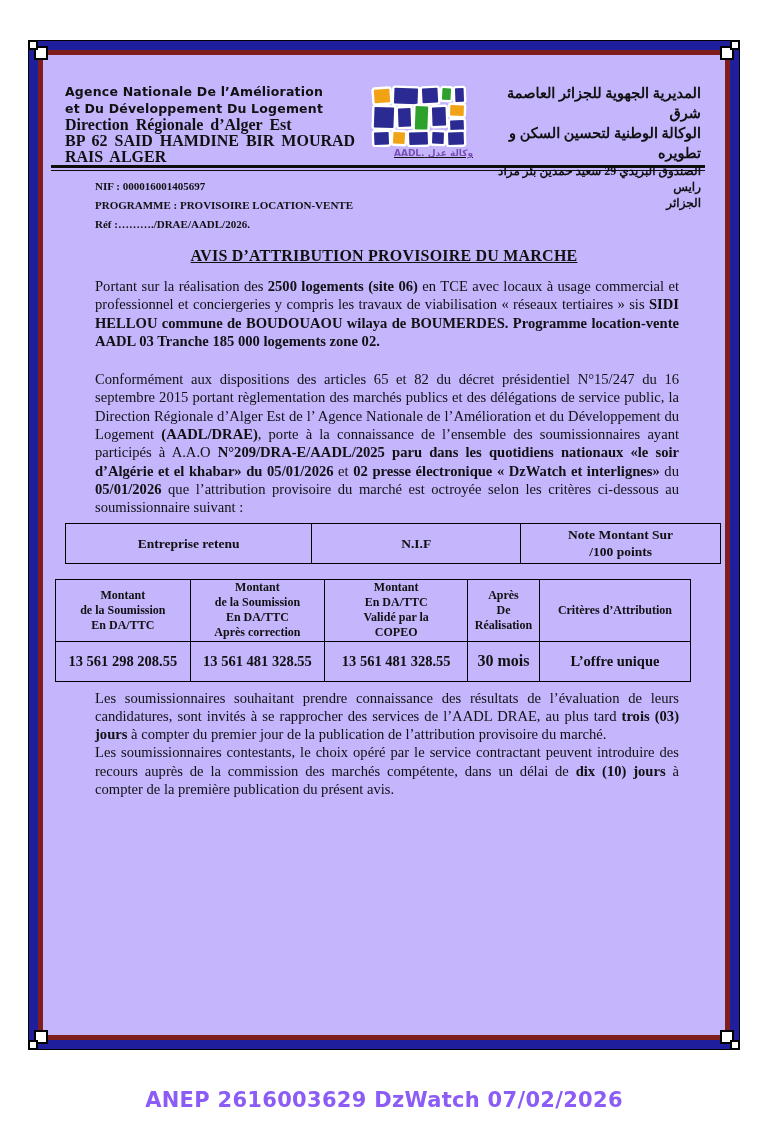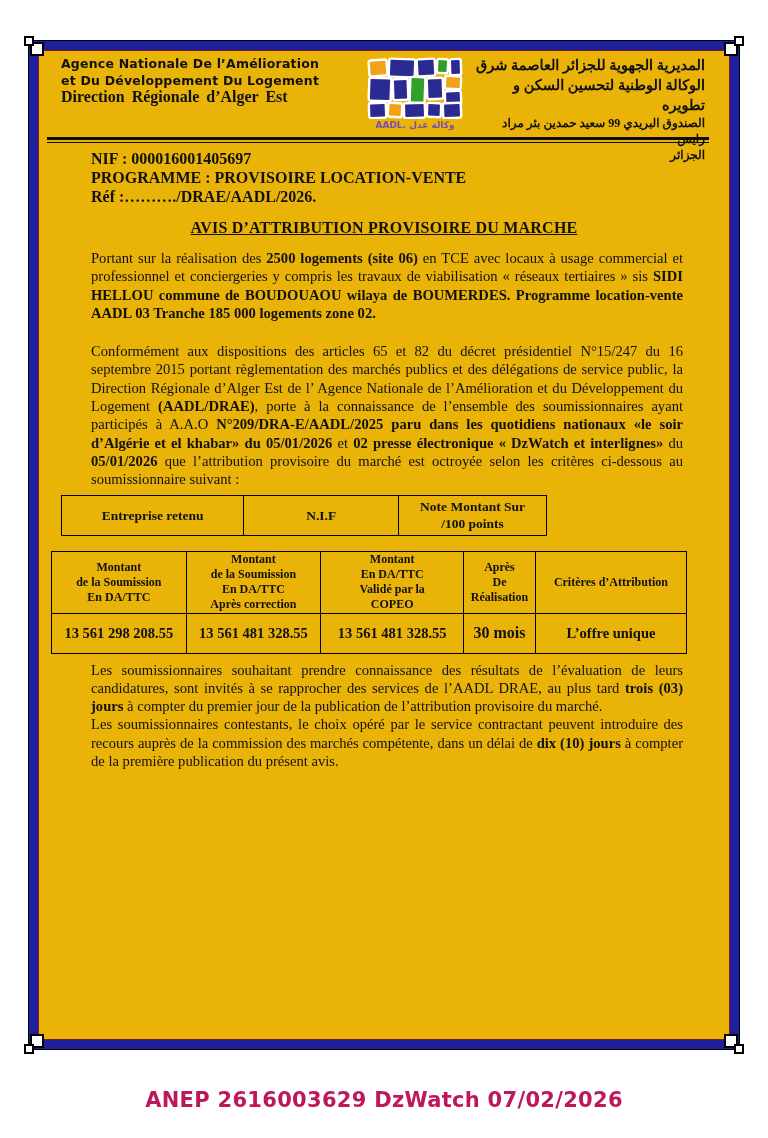--- a/index.html
+++ b/index.html
@@ -17,24 +17,24 @@
     position: absolute; left: 28px; top: 40px;
     width: 712px; height: 1010px;
     border: 1px solid #000;
   }
   .frame-band {
     width: 100%; height: 100%;
     border: 9px solid #1f1f9e;
   }
   .frame-content {
     width: 100%; height: 100%;
-    border: 1px solid #7f1d1d;
+    border: 5px solid #7f1d1d;
     position: relative;
-    background: #eab308;
-    padding-top: 0;
+    background: #c4b5fd;
+    padding-top: 24px;
   }
   .corner { position: absolute; width: 1px; height: 1px; }
   .corner .sq-big, .corner .sq-small { position: absolute; background: #fff; border: 2px solid #000; }
   .corner .sq-big   { width: 14px; height: 14px; }
   .corner .sq-small { width: 10px; height: 10px; }
   .corner.tl { left: -1px;  top: -1px;  }
   .corner.tr { right: -1px; top: -1px;  }
   .corner.bl { left: -1px;  bottom: -1px; }
   .corner.br { right: -1px; bottom: -1px; }
   .corner.tl .sq-big { left: -8px; top: -8px; }   .corner.tl .sq-small { left: -14px; top: -14px; }
@@ -51,21 +51,21 @@
   .hdr-left { width: 300px; }
   .hdr-left .agency-line {
     font-family: "DejaVu Sans", "Liberation Sans", sans-serif;
     font-weight: 700; font-size: 12.5px; line-height: 17px;
     letter-spacing: 0.2px;
   }
   .hdr-left .dir-line {
     font-weight: 700; font-size: 16px; line-height: 16px;
     word-spacing: 3px;
   }
-  .hdr-logo { width: 108px; text-align: center; margin-top: 2px; }
+  .hdr-logo { width: 108px; text-align: right; margin-top: 2px; text-decoration: underline; }
   .hdr-logo svg { display: block; margin: 0 auto; }
   .logo-caption {
     font-family: "DejaVu Sans", sans-serif;
     font-size: 9px; font-weight: 700; color: #7a4fb5;
     line-height: 10px; margin-top: 1px; white-space: nowrap;
   }
   .hdr-right {
     flex: 1;
     direction: rtl; text-align: right;
     padding-right: 14px; padding-left: 4px;
@@ -78,21 +78,21 @@
   .double-rule {
     margin: 0 20px 0 8px;
     height: 6px;
     border-top: 3px solid #0d0d0d;
     border-bottom: 1px solid #0d0d0d;
   }
 
   
   .info-block { margin: 6px 46px 0 52px; }
   .info-block .info-line {
-    font-weight: 700; font-size: 16px; line-height: 19px;
+    font-weight: 700; font-size: 11px; line-height: 19px;
   }
 
   
   .doc-title {
     text-align: center;
     margin-top: 13px;
     font-weight: 700; font-size: 16px;
     text-decoration: underline;
     letter-spacing: 0.2px;
   }
@@ -106,54 +106,55 @@
   .para b { font-weight: 700; }
   .para.p1 { margin-top: 12px; }
   .para.p2 { margin-top: 20px; }
   .para.p3 { margin-top: 7px; }
   .para.p4 { margin-top: 0; }
 
   
   table { border-collapse: collapse; table-layout: fixed; }
   td, th { border: 1px solid #000; text-align: center; vertical-align: middle; }
 
-  .table1 { margin: 6px 0 0 22px; width: 486px; }
+  .table1 { margin: 6px 0 0 22px; width: 656px; }
   .table1 th { font-size: 13.5px; font-weight: 700; height: 40px; white-space: pre-line; line-height: 17px; }
   .table1 td { font-size: 14.5px; font-weight: 700; height: 44px; }
   .table1 .c1 { width: 37.6%; } .table1 .c2 { width: 31.9%; } .table1 .c3 { width: 30.5%; }
 
   .table2 { margin: 15px 0 0 12px; width: 636px; }
   .table2 th { font-size: 12px; font-weight: 700; height: 62px; white-space: pre-line; line-height: 15px; }
   .table2 td { font-size: 14.5px; font-weight: 700; height: 40px; }
   .table2 td:nth-child(4) { font-size: 16px; }
   .table2 .c1 { width: 21.2%; } .table2 .c2 { width: 21.2%; } .table2 .c3 { width: 22.5%; }
   .table2 .c4 { width: 11.3%; } .table2 .c5 { width: 23.8%; }
 
   
   .footer {
     position: absolute; left: 0; top: 1088px; width: 768px;
     text-align: center;
     font-family: "DejaVu Sans", "Liberation Sans", sans-serif;
     font-weight: 700; font-size: 21px;
-    color: #be185d;
+    color: #8b5cf6;
     letter-spacing: 0.3px;
   }
 </style>
 </head>
 <body>
 
 <div class="frame">
   <div class="frame-band">
     <div class="frame-content">
 
       <div class="doc-header">
         <div class="hdr-left">
           <div class="agency-line">Agence Nationale De l’Amélioration</div>
           <div class="agency-line">et Du Développement Du Logement</div>
           <div class="dir-line">Direction Régionale d’Alger Est</div>
+          <div class="dir-line">BP 62 SAID HAMDINE BIR MOURAD RAIS ALGER</div>
         </div>
 
         <div class="hdr-logo">
           <svg width="96" height="62" viewBox="0 0 96 62">
             <g stroke="#ffffff" stroke-width="2.4">
               <rect x="2" y="3" width="18" height="16" rx="2" fill="#f2a315" transform="rotate(-4 11 11)"></rect>
               <rect x="22" y="2" width="26" height="18" rx="2" fill="#2a2a92" transform="rotate(2 35 11)"></rect>
               <rect x="50" y="2" width="18" height="17" rx="2" fill="#2a2a92" transform="rotate(-3 59 10)"></rect>
               <rect x="70" y="2" width="11" height="14" rx="2" fill="#2da12b" transform="rotate(3 75 9)"></rect>
               <rect x="83" y="2" width="11" height="16" rx="2" fill="#2a2a92" transform="rotate(-2 88 10)"></rect>
@@ -169,21 +170,21 @@
               <rect x="60" y="46" width="14" height="14" rx="2" fill="#2a2a92" transform="rotate(2 67 53)"></rect>
               <rect x="76" y="46" width="18" height="15" rx="2" fill="#2a2a92" transform="rotate(-2 85 53)"></rect>
             </g>
           </svg>
           <div class="logo-caption"><span>AADL.</span> <span>وكالة عدل</span></div>
         </div>
 
         <div class="hdr-right">
           <div class="ar-big">المديرية الجهوية للجزائر العاصمة شرق</div>
           <div class="ar-big">الوكالة الوطنية لتحسين السكن و تطويره</div>
-          <div class="ar-small">الصندوق البريدي 99 سعيد حمدين بئر مراد رايس</div>
+          <div class="ar-small">الصندوق البريدي 29 سعيد حمدين بئر مراد رايس</div>
           <div class="ar-small">الجزائر</div>
         </div>
       </div>
 
       <div class="double-rule"></div>
 
       <div class="info-block">
         <div class="info-line">NIF : 000016001405697</div>
         <div class="info-line">PROGRAMME : PROVISOIRE LOCATION-VENTE</div>
         <div class="info-line">Réf :………./DRAE/AADL/2026.</div>

